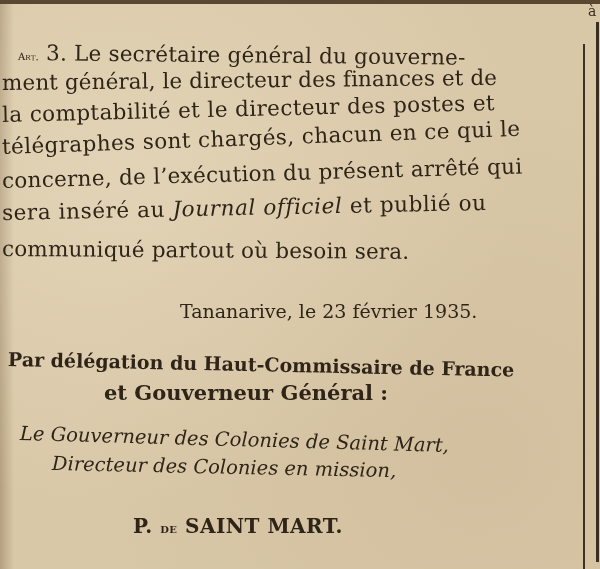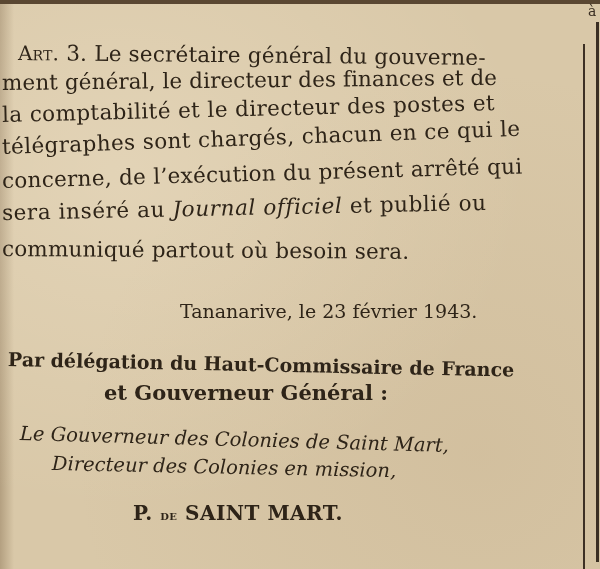--- a/index.html
+++ b/index.html
@@ -13,29 +13,29 @@
     font-family: "DejaVu Serif", serif;
     color: #2e2418;
   }
   .top-rule { position: absolute; left: 0; top: 0; width: 600px; height: 4px; background: #5a4732; }
   .col-rule { position: absolute; left: 583px; top: 44px; width: 2px; height: 525px; background: #3d3024; }
   .col-rule-2 { position: absolute; left: 596px; top: 22px; width: 3px; height: 540px; background: #3a2e22; }
   .margin-char { position: absolute; left: 588px; top: 3px; font-size: 14px; color: #3a2e22; }
 
   .para { position: absolute; left: 18px; top: 42px; width: 562px; }
   .line { position: absolute; left: 0; white-space: nowrap; font-size: 21.5px; letter-spacing: 0.2px; line-height: 1; }
-  .smallcaps { font-variant: small-caps; font-size: 20px; }
+  .smallcaps { font-variant: small-caps; font-size: 10px; }
   .ital { font-style: italic; }
 
   .date { position: absolute; left: 180px; top: 300px; font-size: 19px; white-space: nowrap; }
   .sig1 { position: absolute; left: 8px; top: 348px; font-size: 19px; font-weight: bold; white-space: nowrap; transform: rotate(1.2deg); transform-origin: left; }
   .sig2 { position: absolute; left: 104px; top: 380px; font-size: 21px; font-weight: bold; white-space: nowrap; }
   .sig3 { position: absolute; left: 20px; top: 422px; font-size: 19.5px; font-style: italic; white-space: nowrap; transform: rotate(1.6deg); transform-origin: left; }
   .sig4 { position: absolute; left: 52px; top: 452px; font-size: 19.5px; font-style: italic; white-space: nowrap; transform: rotate(1.2deg); transform-origin: left; }
-  .sig5 { position: absolute; left: 133px; top: 501px; font-size: 20px; font-weight: bold; white-space: nowrap; letter-spacing: 0.5px; }
+  .sig5 { position: absolute; left: 133px; top: 514px; font-size: 20px; font-weight: bold; white-space: nowrap; letter-spacing: 0.5px; }
   .sig5 .sc { font-size: 14px; }
 </style>
 </head>
 <body>
 
 <div class="top-rule"></div>
 <div class="col-rule"></div>
 <div class="col-rule-2"></div>
 <span class="margin-char">à</span>
 
@@ -50,21 +50,21 @@
   <div class="line" style="top:94px; left:-16px; letter-spacing:0.4px; transform:rotate(-2deg); transform-origin:left;">télégraphes sont chargés, chacun en ce qui le</div>
   <div class="line" style="top:128px; left:-16px; letter-spacing:0.3px; transform:rotate(-1.6deg); transform-origin:left;">concerne, de l’exécution du présent arrêté qui</div>
   <div class="line" style="top:160px; left:-16px; letter-spacing:0.6px; transform:rotate(-1.2deg); transform-origin:left;">
     <span>sera inséré au</span>
     <span class="ital">Journal officiel</span>
     <span>et publié ou</span>
   </div>
   <div class="line" style="top:196px; left:-16px; transform:rotate(0.4deg); transform-origin:left;">communiqué partout où besoin sera.</div>
 </div>
 
-<div class="date">Tananarive, le 23 février 1943.</div>
+<div class="date">Tananarive, le 23 février 1935.</div>
 <div class="sig1">Par délégation du Haut-Commissaire de France</div>
 <div class="sig2">et Gouverneur Général :</div>
 <div class="sig3">Le Gouverneur des Colonies de Saint Mart,</div>
 <div class="sig4">Directeur des Colonies en mission,</div>
 <div class="sig5">
   <span>P.</span>
   <span class="sc" style="font-variant:small-caps;">de</span>
   <span>SAINT MART.</span>
 </div>
 

